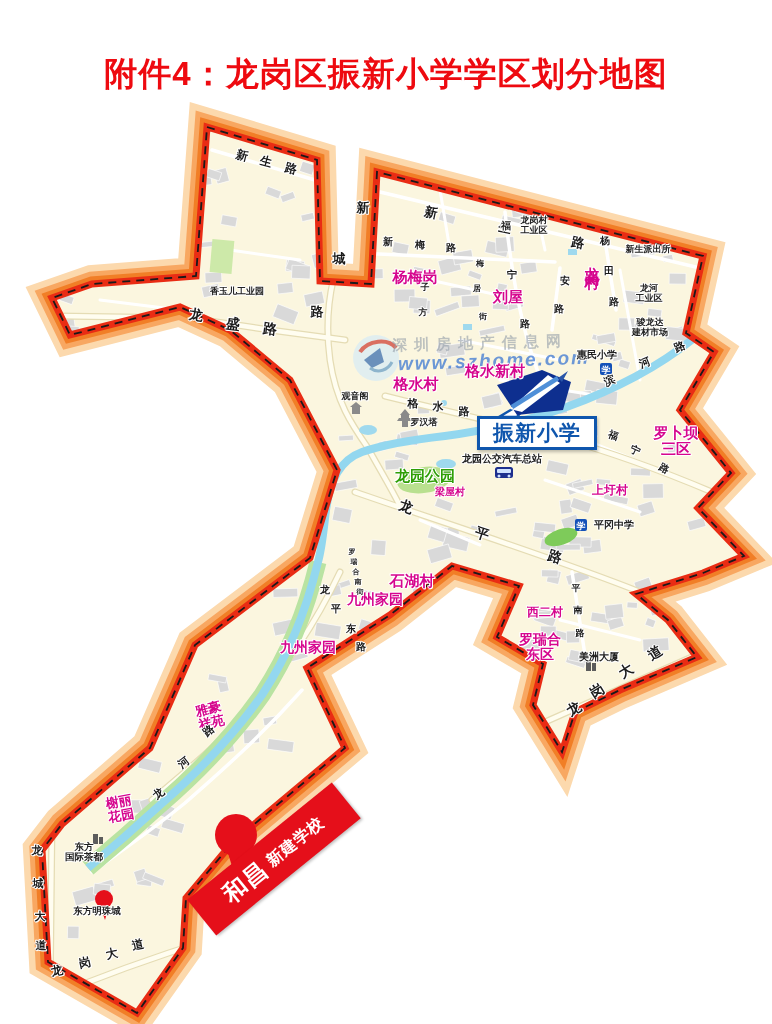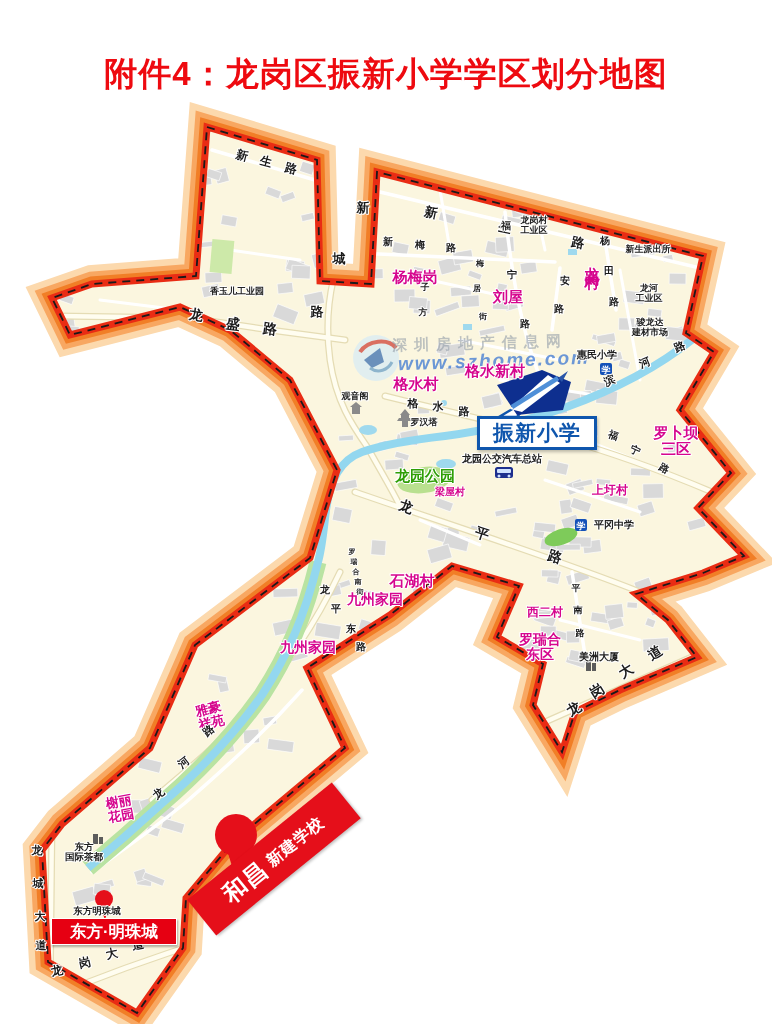--- a/index.html
+++ b/index.html
@@ -491,19 +491,18 @@
       <div class="lbl road" style="left: 112px; top: 954px; font-size: 12px; transform: translate(-50%, -50%) rotate(-12deg);">大</div>
       <div class="lbl road" style="left: 138px; top: 945px; font-size: 12px; transform: translate(-50%, -50%) rotate(-12deg);">道</div>
       <div class="lbl road" style="left: 574px; top: 709px; font-size: 14px; transform: translate(-50%, -50%) rotate(-32deg);">龙</div>
       <div class="lbl road" style="left: 597px; top: 691px; font-size: 14px; transform: translate(-50%, -50%) rotate(-32deg);">岗</div>
       <div class="lbl road" style="left: 626px; top: 671px; font-size: 14px; transform: translate(-50%, -50%) rotate(-32deg);">大</div>
       <div class="lbl road" style="left: 655px; top: 653px; font-size: 14px; transform: translate(-50%, -50%) rotate(-32deg);">道</div>
     </div>
 
   <div id="school-callout">振新小学</div>
 
-  <div id="estate-badge">东方·明珠城</div>
 
   <div id="new-school-box">
     <span class="brand">和昌</span>
     <span class="desc">新建学校</span>
   </div>
 </div>
 
 </body></html>

